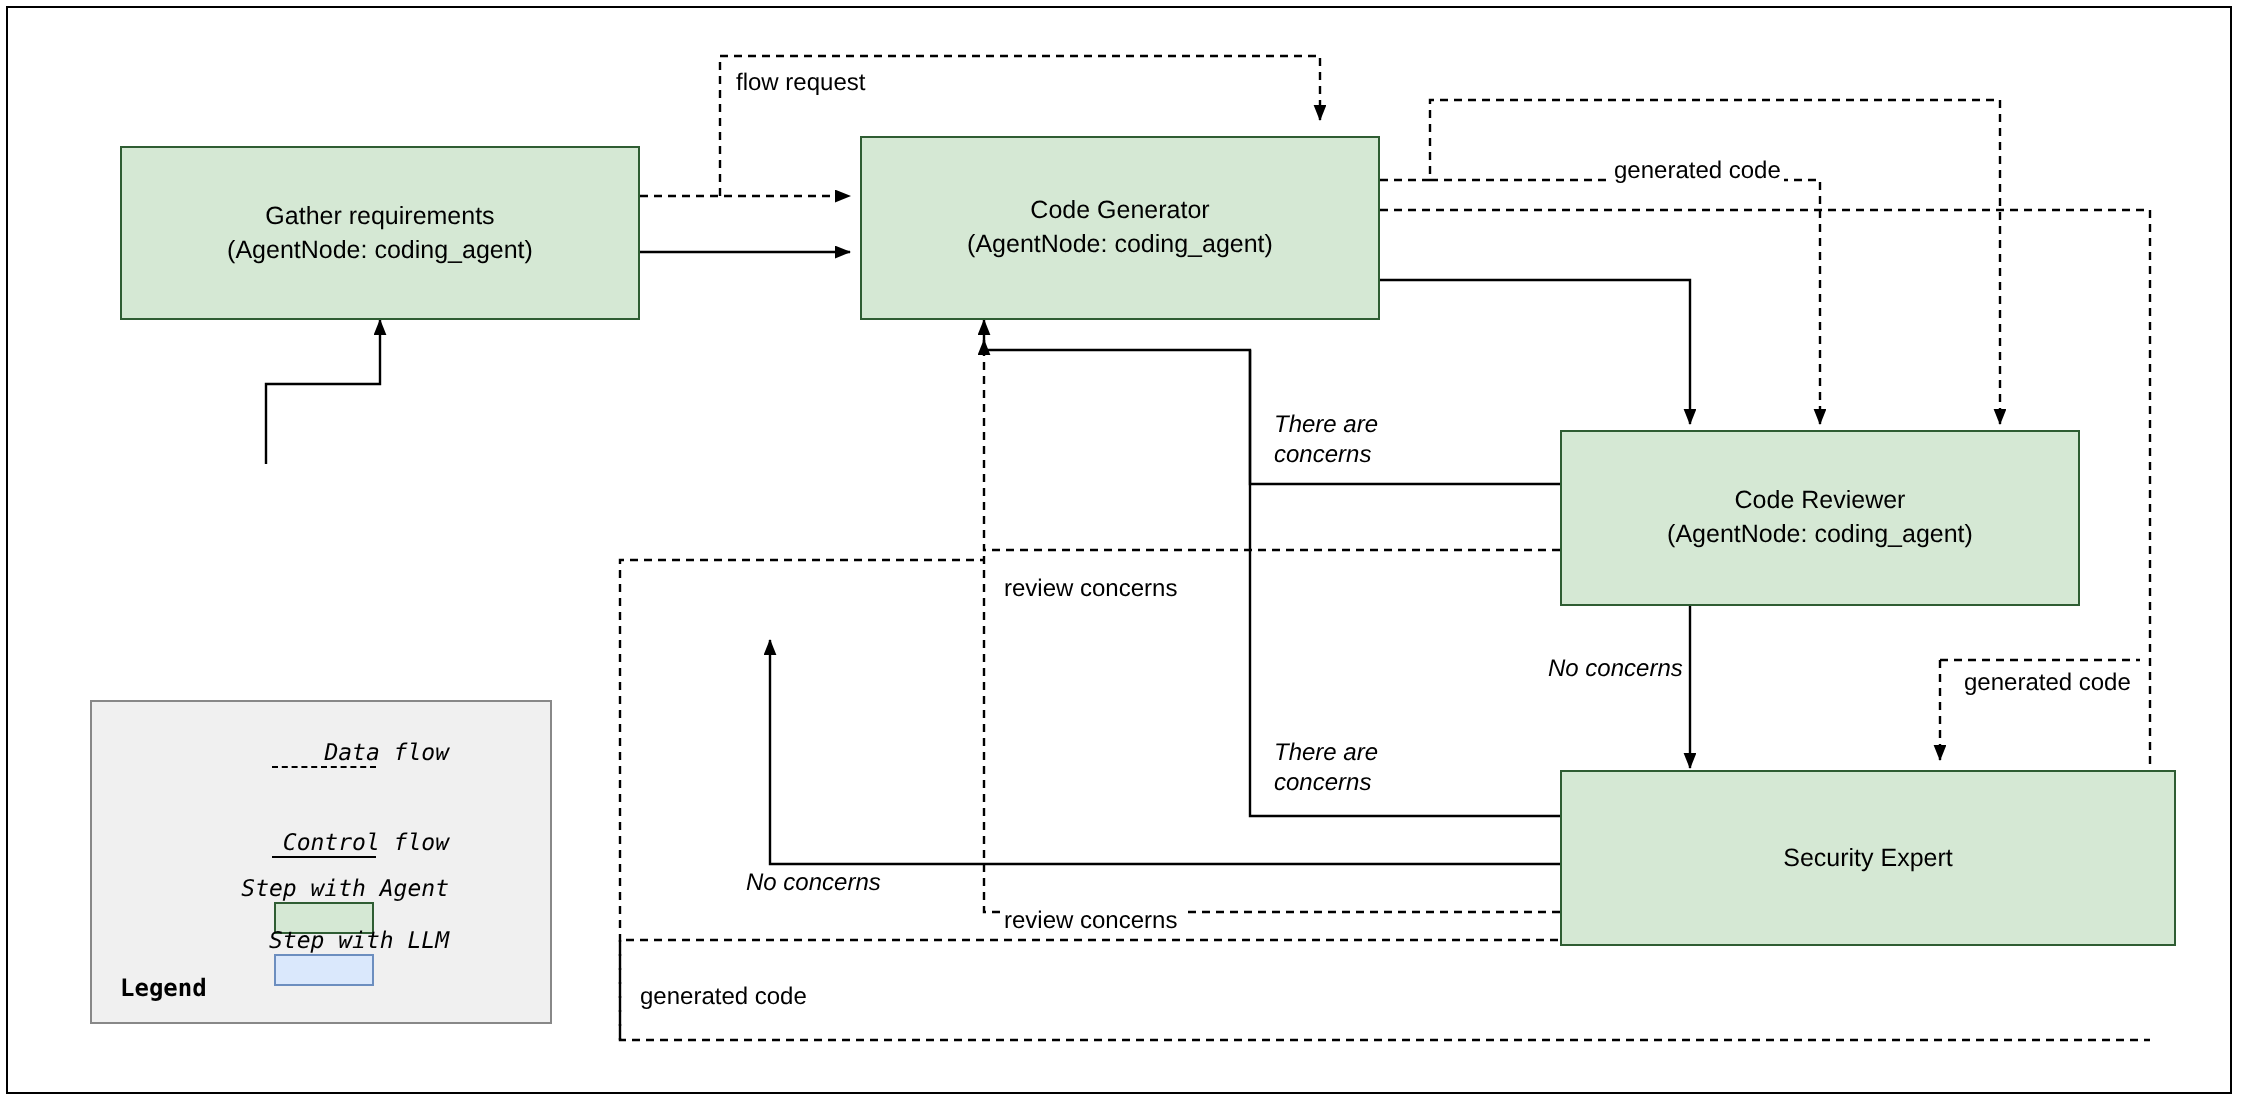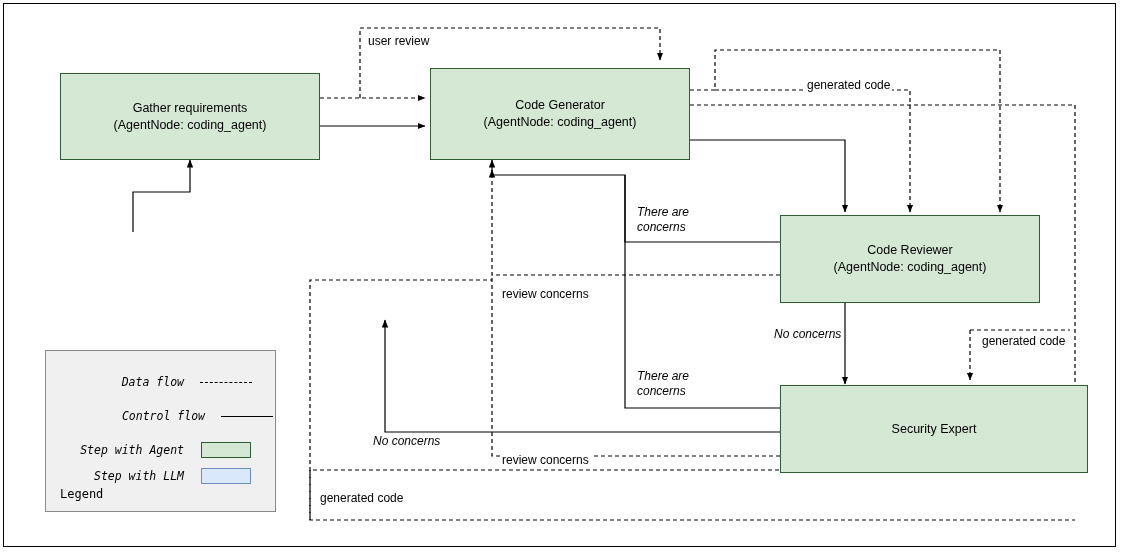--- a/index.html
+++ b/index.html
@@ -75,20 +75,21 @@
     border: 1px solid #888888;
     box-sizing: border-box;
   }
   .legend-row {
     position: absolute;
     left: 0;
     width: 231px;
     height: 26px;
     display: flex;
     align-items: center;
+    flex-direction: column;
   }
   .legend-label {
     width: 150px;
     text-align: right;
     padding-right: 12px;
     font-family: "DejaVu Sans Mono", monospace;
     font-size: 11.5px;
     font-style: italic;
     color: #000000;
     box-sizing: border-box;
@@ -119,21 +120,21 @@
   .swatch.llm {
     border: 1px solid #6c8ebf;
     background: #dae8fc;
   }
   .legend-title {
     position: absolute;
     left: 14px;
     bottom: 10px;
     font-family: "DejaVu Sans Mono", monospace;
     font-size: 12px;
-    font-weight: normal;
+    font-weight: bold;
     color: #000000;
   }
 </style>
 </head>
 <body>
 
 <div id="stage">
 
   <div class="frame"></div>
 
@@ -196,21 +197,21 @@
     <span class="l1">Code Reviewer</span>
     <span class="l2">(AgentNode: coding_agent)</span>
   </div>
 
   <div class="node" style="left:780px; top:385px; width:308px; height:88px;gap:31px;">
     <span class="l1">Security Expert</span>
   </div>
 
 
 
-  <div class="edge-label" style="left:366px; top:34px;">user review</div>
+  <div class="edge-label" style="left:366px; top:34px;">flow request</div>
   <div class="edge-label" style="left:805px; top:78px;">generated code</div>
 
   <div class="edge-label italic two-line" style="left:635px; top:205px; white-space:pre;">There are
 concerns</div>
   <div class="edge-label" style="left:500px; top:287px;">review concerns</div>
   <div class="edge-label italic" style="left:772px; top:327px;">No concerns</div>
   <div class="edge-label" style="left:980px; top:334px;">generated code</div>
 
   <div class="edge-label italic two-line" style="left:635px; top:369px; white-space:pre;">There are
 concerns</div>

